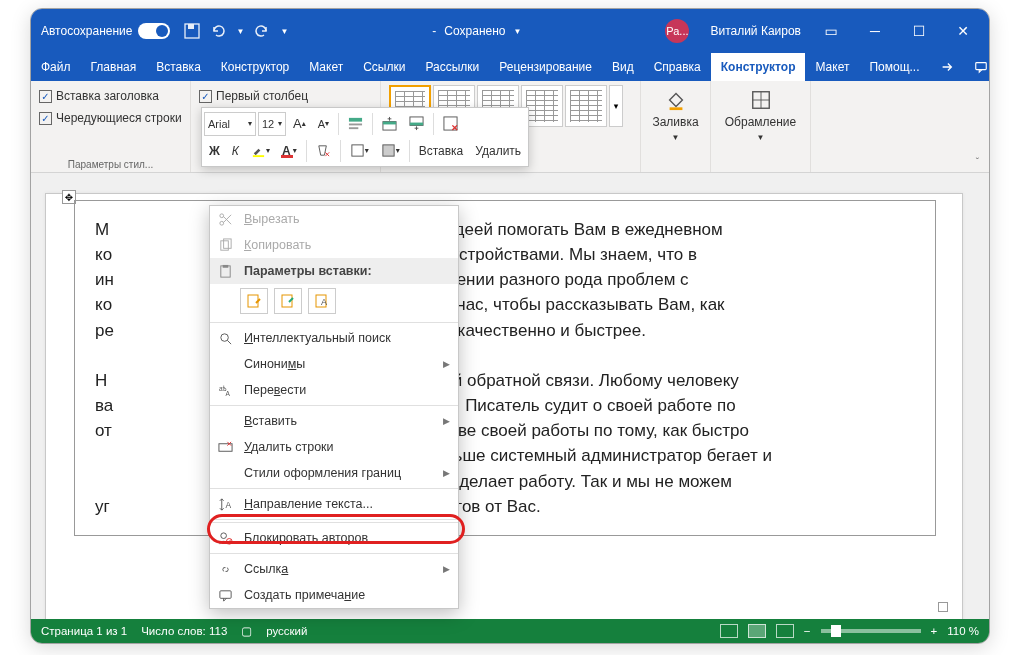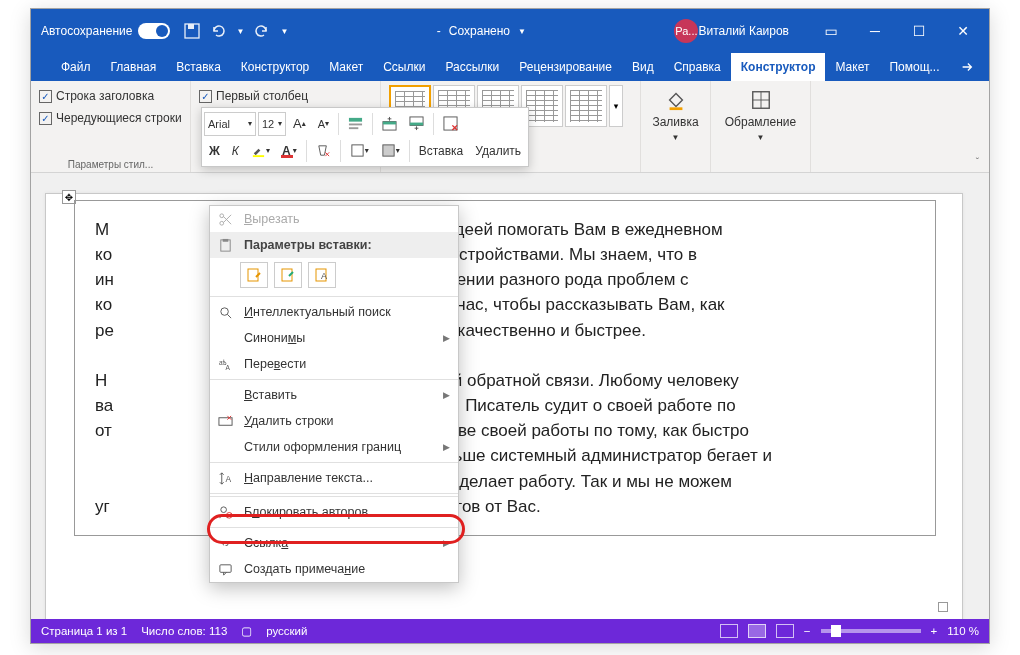--- a/index.html
+++ b/index.html
@@ -1,33 +1,33 @@
 <!DOCTYPE html>
 <html><head>
 <meta charset="utf-8">
 <style>
 * { margin: 0; padding: 0; box-sizing: border-box; font-family: "Segoe UI", Arial, sans-serif; }
 body { background: #fff; width: 1020px; height: 655px; overflow: hidden; position: relative; }
-.window { position: absolute; top: 8px; left: 30px; width: 960px; height: 636px; background: #fff; border: 1px solid #a3a3a3; box-shadow: 0 4px 20px rgba(0,0,0,0.15); border-radius: 0; overflow: hidden; }
+.window { position: absolute; top: 8px; left: 30px; width: 960px; height: 636px; background: #fff; border: 1px solid #a3a3a3; box-shadow: 0 4px 20px rgba(0,0,0,0.15); border-radius: 12px; overflow: hidden; }
 
 
 .titlebar { height: 44px; background: #185ABD; display: flex; align-items: center; color: #fff; font-size: 12px; padding: 0 4px; }
 .titlebar .autosave { display: flex; align-items: center; gap: 6px; margin-left: 6px; }
 .toggle { width: 32px; height: 16px; background: #fff; border-radius: 10px; position: relative; }
 .toggle:after { content:""; position:absolute; width:12px; height:12px; background:#185ABD; border-radius:50%; top:2px; right:2px; }
 .titlebar .qat { display: flex; gap: 10px; margin-left: 14px; align-items: center; }
 .titlebar .qat-icon { width: 16px; height: 16px; opacity:.9; }
 .titlebar .title { flex: 1; text-align: center; display: flex; justify-content: center; align-items: center; gap: 8px; }
-.titlebar .user { display: flex; align-items: center; gap: 0; margin-right: 20px; }
+.titlebar .user { display: flex; align-items: center; gap: 21px; margin-right: 8px; }
 .accbadge { width:24px; height:24px; border-radius:50%; background:#c73659; display:flex; align-items:center; justify-content:center; font-size:11px; }
 .winbtns { display:flex; }
 .winbtn { width:44px; height:44px; display:flex; align-items:center; justify-content:center; color:#fff; font-size:14px; }
 
 
-.tabs { height: 28px; background: #185ABD; display: flex; align-items: stretch; color:#fff; font-size: 12px; padding-left: 20px; }
+.tabs { height: 28px; background: #185ABD; display: flex; align-items: stretch; color:#fff; font-size: 12px; padding-left: 0; }
 .tab { padding: 0 10px; display:flex; align-items:center; white-space:nowrap; }
 .tab.active { background:#fff; color:#185ABD; font-weight:600; }
 .tabs .right { margin-left:auto; display:flex; }
 .tabs .right .tab { padding: 0 10px; }
 
 
 .ribbon { height: 92px; background:#f3f2f1; border-bottom:1px solid #d4d4d4; display:flex; position:relative; }
 .rgroup { border-right:1px solid #e1dfdd; padding:4px 8px 16px 8px; position:relative; display:flex; flex-direction:column; }
 .rgroup-label { position:absolute; bottom:2px; left:0; right:0; text-align:center; font-size:10px; color:#666; }
 .chkrow { display:flex; align-items:center; gap:4px; font-size:12px; color:#333; height:22px; white-space:nowrap; }
@@ -64,21 +64,21 @@
 .citem.sep { height:0; border-top:1px solid #e0e0e0; margin:2px 0; padding:0; }
 .citem .ci-icon { width:22px; display:flex; align-items:center; justify-content:center; color:#666; }
 .citem .ci-icon svg { width:15px; height:15px; }
 .citem .arrow { margin-left:auto; font-size:9px; color:#777; }
 .citem u { text-decoration: underline; }
 .pasterow { display:flex; gap:6px; padding:4px 6px 6px 30px; }
 .pasteopt { width:28px; height:26px; border:1px solid #ccc; display:flex; align-items:center; justify-content:center; background:#fff; }
 .highlight-oval { position:absolute; left:176px; top:505px; width:258px; height:30px; border:3px solid #e02020; border-radius:16px; z-index:50; pointer-events:none; }
 
 
-.statusbar { position:absolute; bottom:0; left:0; right:0; height:24px; background:#6d28d9; color:#fff; font-size:11.5px; display:flex; align-items:center; padding:0 10px; gap:14px; }
+.statusbar { position:absolute; bottom:0; left:0; right:0; height:24px; background:#15803d; color:#fff; font-size:11.5px; display:flex; align-items:center; padding:0 10px; gap:14px; }
 .statusbar .right { margin-left:auto; display:flex; align-items:center; gap:10px; }
 .zoomslider { width:100px; height:4px; background:rgba(255,255,255,.5); position:relative; }
 .zoomslider::before { content:""; position:absolute; left:10%; top:-4px; width:10px; height:12px; background:#fff; }
 .viewbtn { width:18px; height:14px; border:1px solid rgba(255,255,255,.7); }
 
 .collapse-caret { position:absolute; right:10px; bottom:4px; font-size:10px; color:#666; }
 </style>
 </head>
 <body>
 
@@ -150,21 +150,21 @@
             <path d="M6 11 L6 14 L9 11" fill="none" stroke="#fff" stroke-width="1.3"></path>
           </svg>
         </div>
     </div>
   </div>
 
   <div class="ribbon">
     <div class="rgroup" style="width:160px;">
       <div class="chkrow">
           <span class="chk">✓</span>
-          <span>Строка заголовка</span>
+          <span>Вставка заголовка</span>
         </div>
       <div class="chkrow">
           <span class="chk">✓</span>
           <span>Чередующиеся строки</span>
         </div>
       <div class="rgroup-label">Параметры стил...</div>
     </div>
     <div class="rgroup" style="width:190px;">
       <div class="chkrow">
           <span class="chk">✓</span>
@@ -318,20 +318,29 @@
     <div class="citem disabled">
       <span class="ci-icon">
           <svg viewBox="0 0 16 16">
             <circle cx="4" cy="12" r="2" fill="none" stroke="#aaa"></circle>
             <circle cx="4" cy="4" r="2" fill="none" stroke="#aaa"></circle>
             <path d="M6 5 L14 13 M6 11 L14 3" stroke="#aaa"></path>
           </svg>
         </span>
       <span><u>В</u>ырезать</span>
     </div>
+    <div class="citem disabled">
+      <span class="ci-icon">
+          <svg viewBox="0 0 16 16">
+            <rect x="3" y="3" width="8" height="10" fill="none" stroke="#aaa"></rect>
+            <rect x="6" y="1" width="8" height="10" fill="none" stroke="#aaa"></rect>
+          </svg>
+        </span>
+      <span><u>К</u>опировать</span>
+    </div>
     <div class="citem header">
       <span class="ci-icon">
           <svg viewBox="0 0 16 16">
             <rect x="3" y="2" width="10" height="12" fill="none" stroke="#888"></rect>
             <rect x="5" y="1" width="6" height="3" fill="#888"></rect>
           </svg>
         </span>
       <span>Параметры вставки:</span>
     </div>
     <div class="pasterow">

